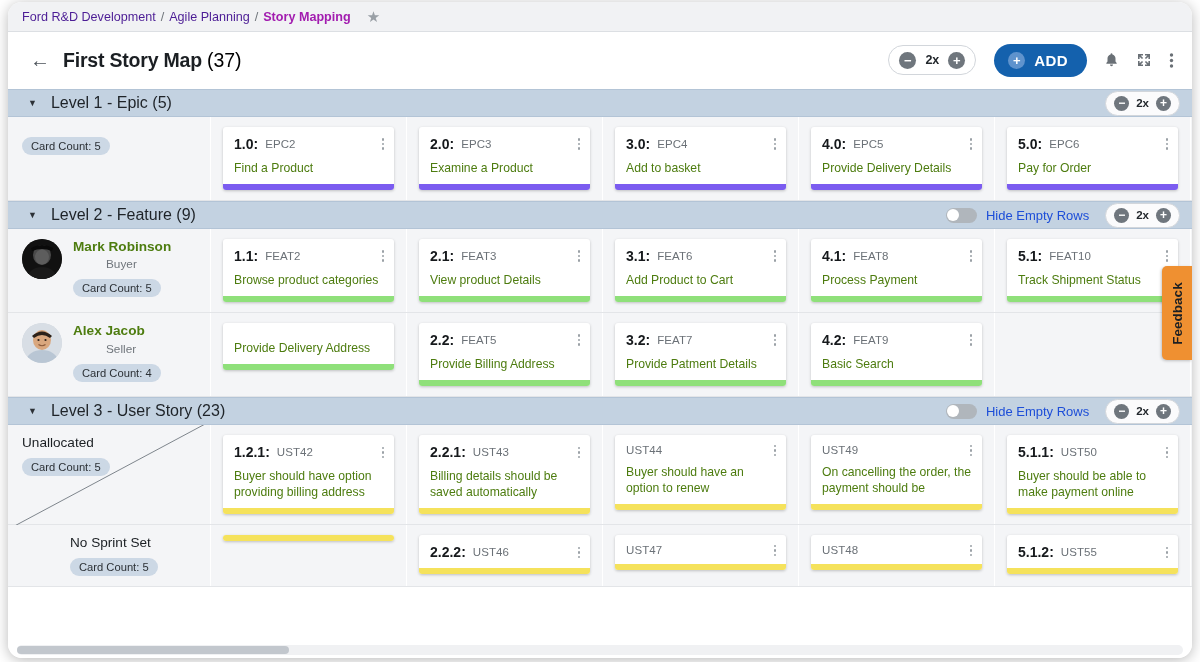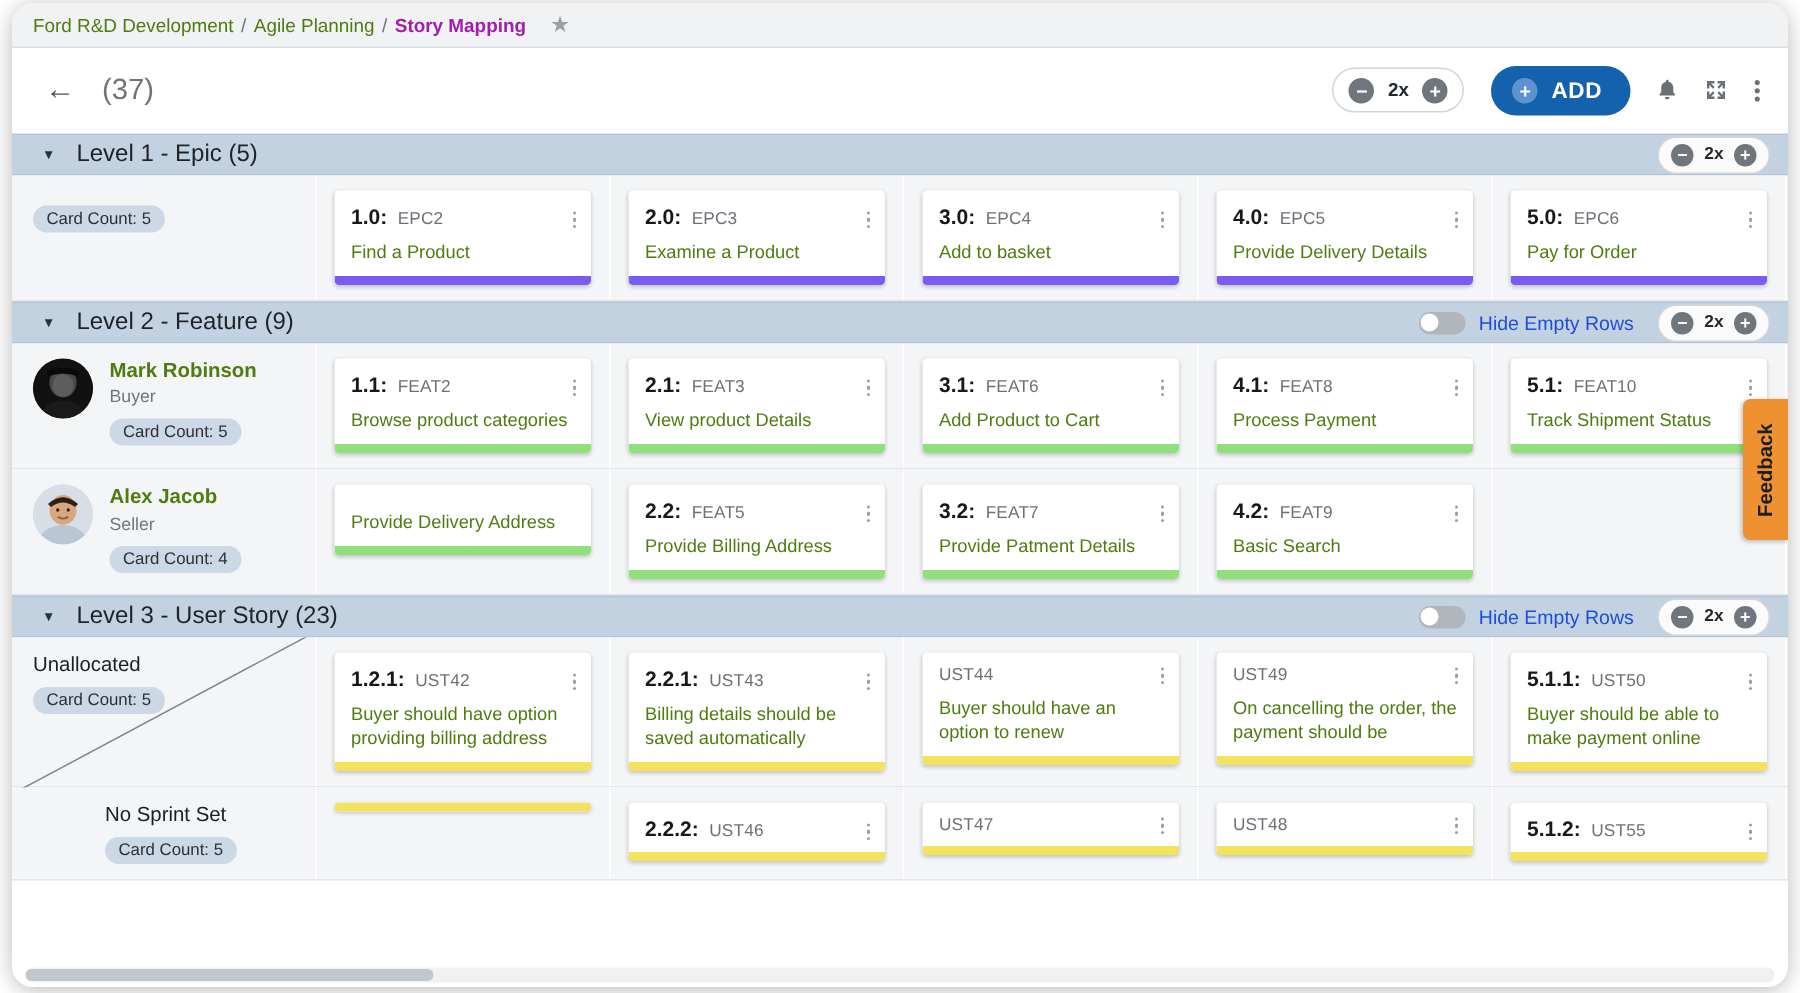--- a/index.html
+++ b/index.html
@@ -42,21 +42,21 @@
     background: #f1f2f4;
     border-bottom: 1px solid #dcdfe3;
     display: flex;
     align-items: center;
     padding-left: 14px;
     gap: 0px;
     z-index: 2;
   }
   .crumb {
     font-size: 12.6px;
-    color: #4d7c0f;
+    color: #4c1d95;
     white-space: nowrap;
   }
   .crumb.link { cursor: pointer; }
   .crumb.current { font-weight: bold; color: #a21caf; }
   .crumb-sep { font-size: 12.6px; color: #6d7378; padding: 0 5px; }
   .crumb-star {
     margin-left: 16px;
     color: #9aa0a6;
     font-size: 15px;
     line-height: 1;
@@ -76,21 +76,21 @@
   .back-arrow {
     font-size: 20px; color: #4a5158;
     margin-right: 13px; line-height: 1;
     cursor: pointer;
   }
   .map-title {
     font-size: 19.5px; font-weight: bold; color: #1b1f23;
     letter-spacing: -.2px;
   }
   .map-count {
-    font-size: 19.5px; color: #737373; font-weight: normal;
+    font-size: 19.5px; color: #000000; font-weight: normal;
     margin-left: 5px;
   }
   .title-spacer { flex: 1; }
 
   
   .zoom-pill {
     display: flex; align-items: center; gap: 9px;
     border: 1px solid #d2d6db;
     border-radius: 16px;
     padding: 4px 10px;
@@ -195,21 +195,21 @@
   .card {
     background: #ffffff;
     border-radius: 3px;
     box-shadow: 0 1px 3px rgba(0,0,0,.22);
     overflow: hidden;
     cursor: pointer;
     position: relative;
   }
   .card-body { padding: 9px 10px 8px 11px; }
   .card-top {
-    display: flex; align-items: flex-end; gap: 7px;
+    display: flex; align-items: center; gap: 7px;
   }
   .card-num { font-size: 14px; font-weight: bold; color: #16191c; white-space: nowrap; }
   .card-id { font-size: 11.5px; color: #6b7177; letter-spacing: .1px; }
   .kebab {
     margin-left: auto; color: #9aa0a6; line-height: 0;
     display: flex; flex-direction: column; gap: 2px; align-items: center;
     padding-left: 6px; cursor: pointer; flex: none;
   }
   .kebab i { width: 2.5px; height: 2.5px; border-radius: 50%; background: #9aa0a6; display: block; }
   .card-text {
@@ -221,21 +221,21 @@
   
   .persona { display: flex; align-items: flex-start; gap: 11px; }
   .avatar {
     width: 40px; height: 40px; border-radius: 50%;
     flex: none; overflow: hidden; position: relative;
     background: #2a2a2a;
   }
   .avatar.light { background: #cfd6dd; }
   .avatar svg { display: block; width: 100%; height: 100%; }
   .persona-name { font-size: 13.6px; font-weight: bold; color: #4d7c0f; line-height: 1.2; }
-  .persona-role { font-size: 11.8px; color: #70767c; margin-top: 2px; }
+  .persona-role { font-size: 11.8px; color: #70767c; margin-top: 2px; margin-left: 33px; }
 
   .count-pill {
     display: inline-block;
     background: #ccd8e5;
     color: #2b3views; color: #2b3035;
     font-size: 11.2px;
     border-radius: 10px;
     padding: 3px 9px;
     margin-top: 10px;
   }
@@ -295,20 +295,21 @@
       <span class="crumb link">Ford R&amp;D Development</span>
       <span class="crumb-sep">/</span>
       <span class="crumb link">Agile Planning</span>
       <span class="crumb-sep">/</span>
       <span class="crumb current">Story Mapping</span>
       <span class="crumb-star">★</span>
     </div>
 
     <div class="title-bar">
       <span class="back-arrow">←</span>
+      <span class="map-title">First Story Map</span>
       <span class="map-count">(37)</span>
       <span class="title-spacer"></span>
 
       <div class="zoom-pill">
         <span class="circ-btn">−</span>
         <span class="zoom-val">2x</span>
         <span class="circ-btn">+</span>
       </div>
 
       <div class="add-btn">

